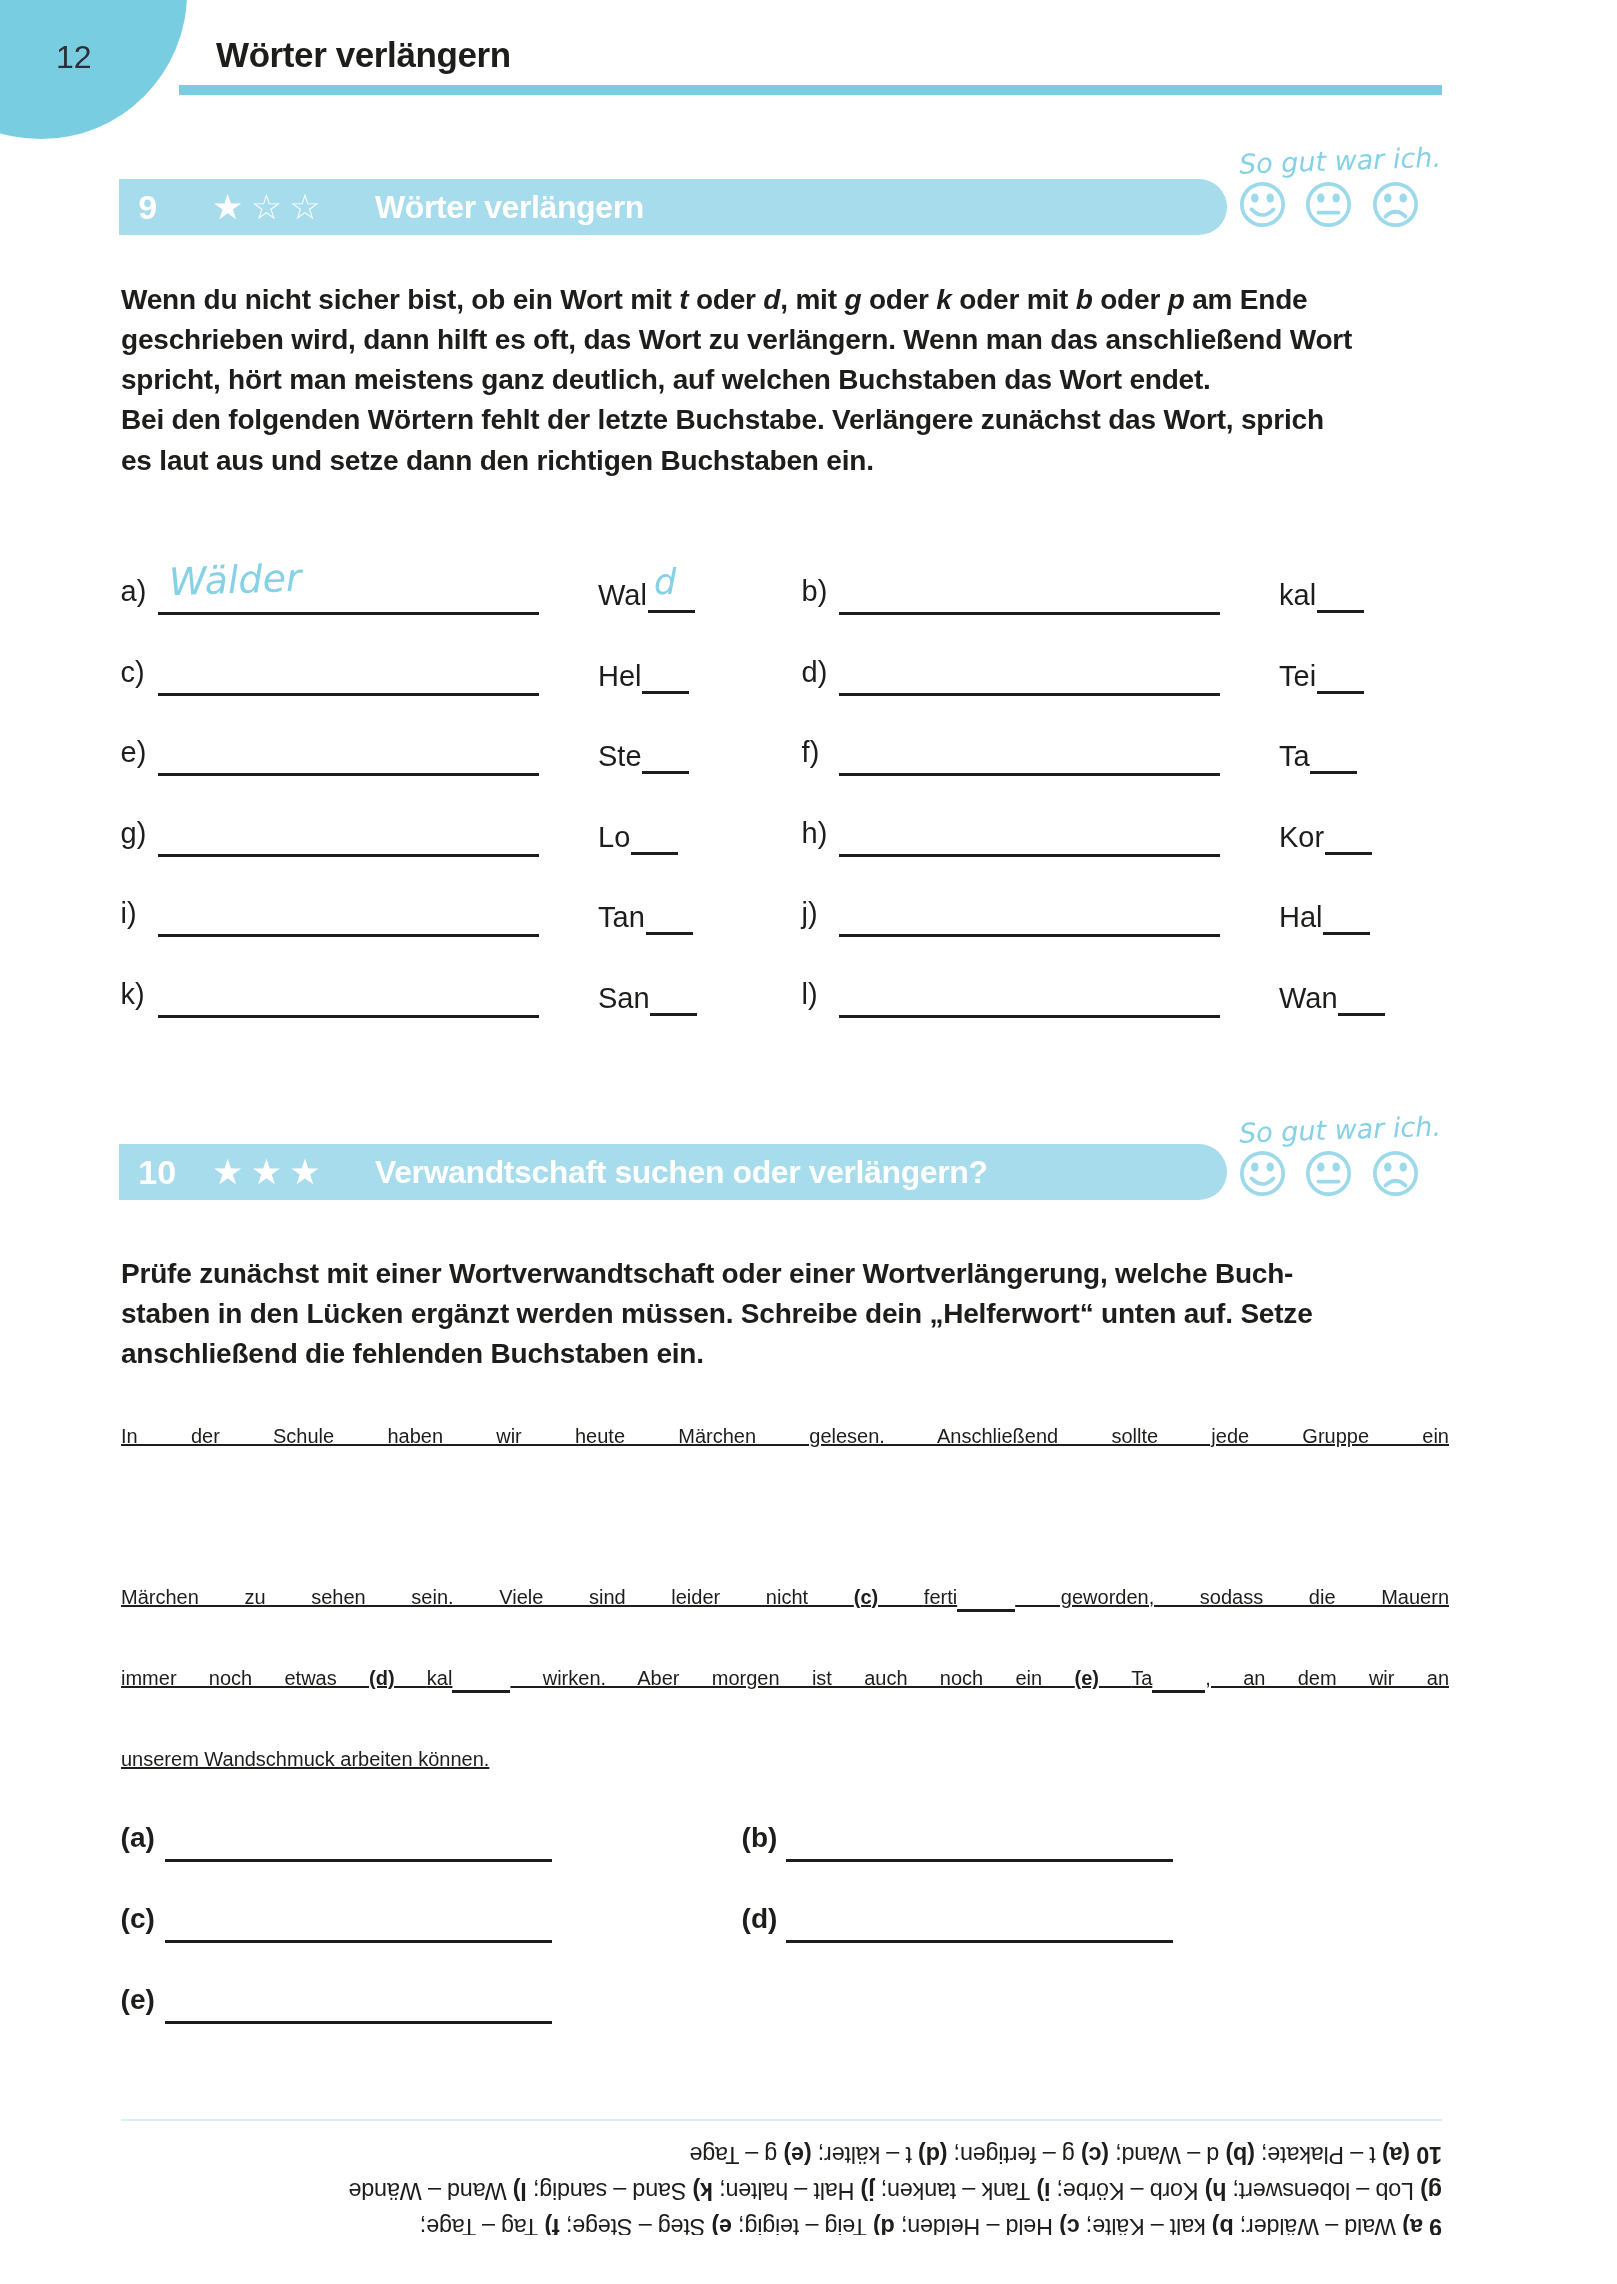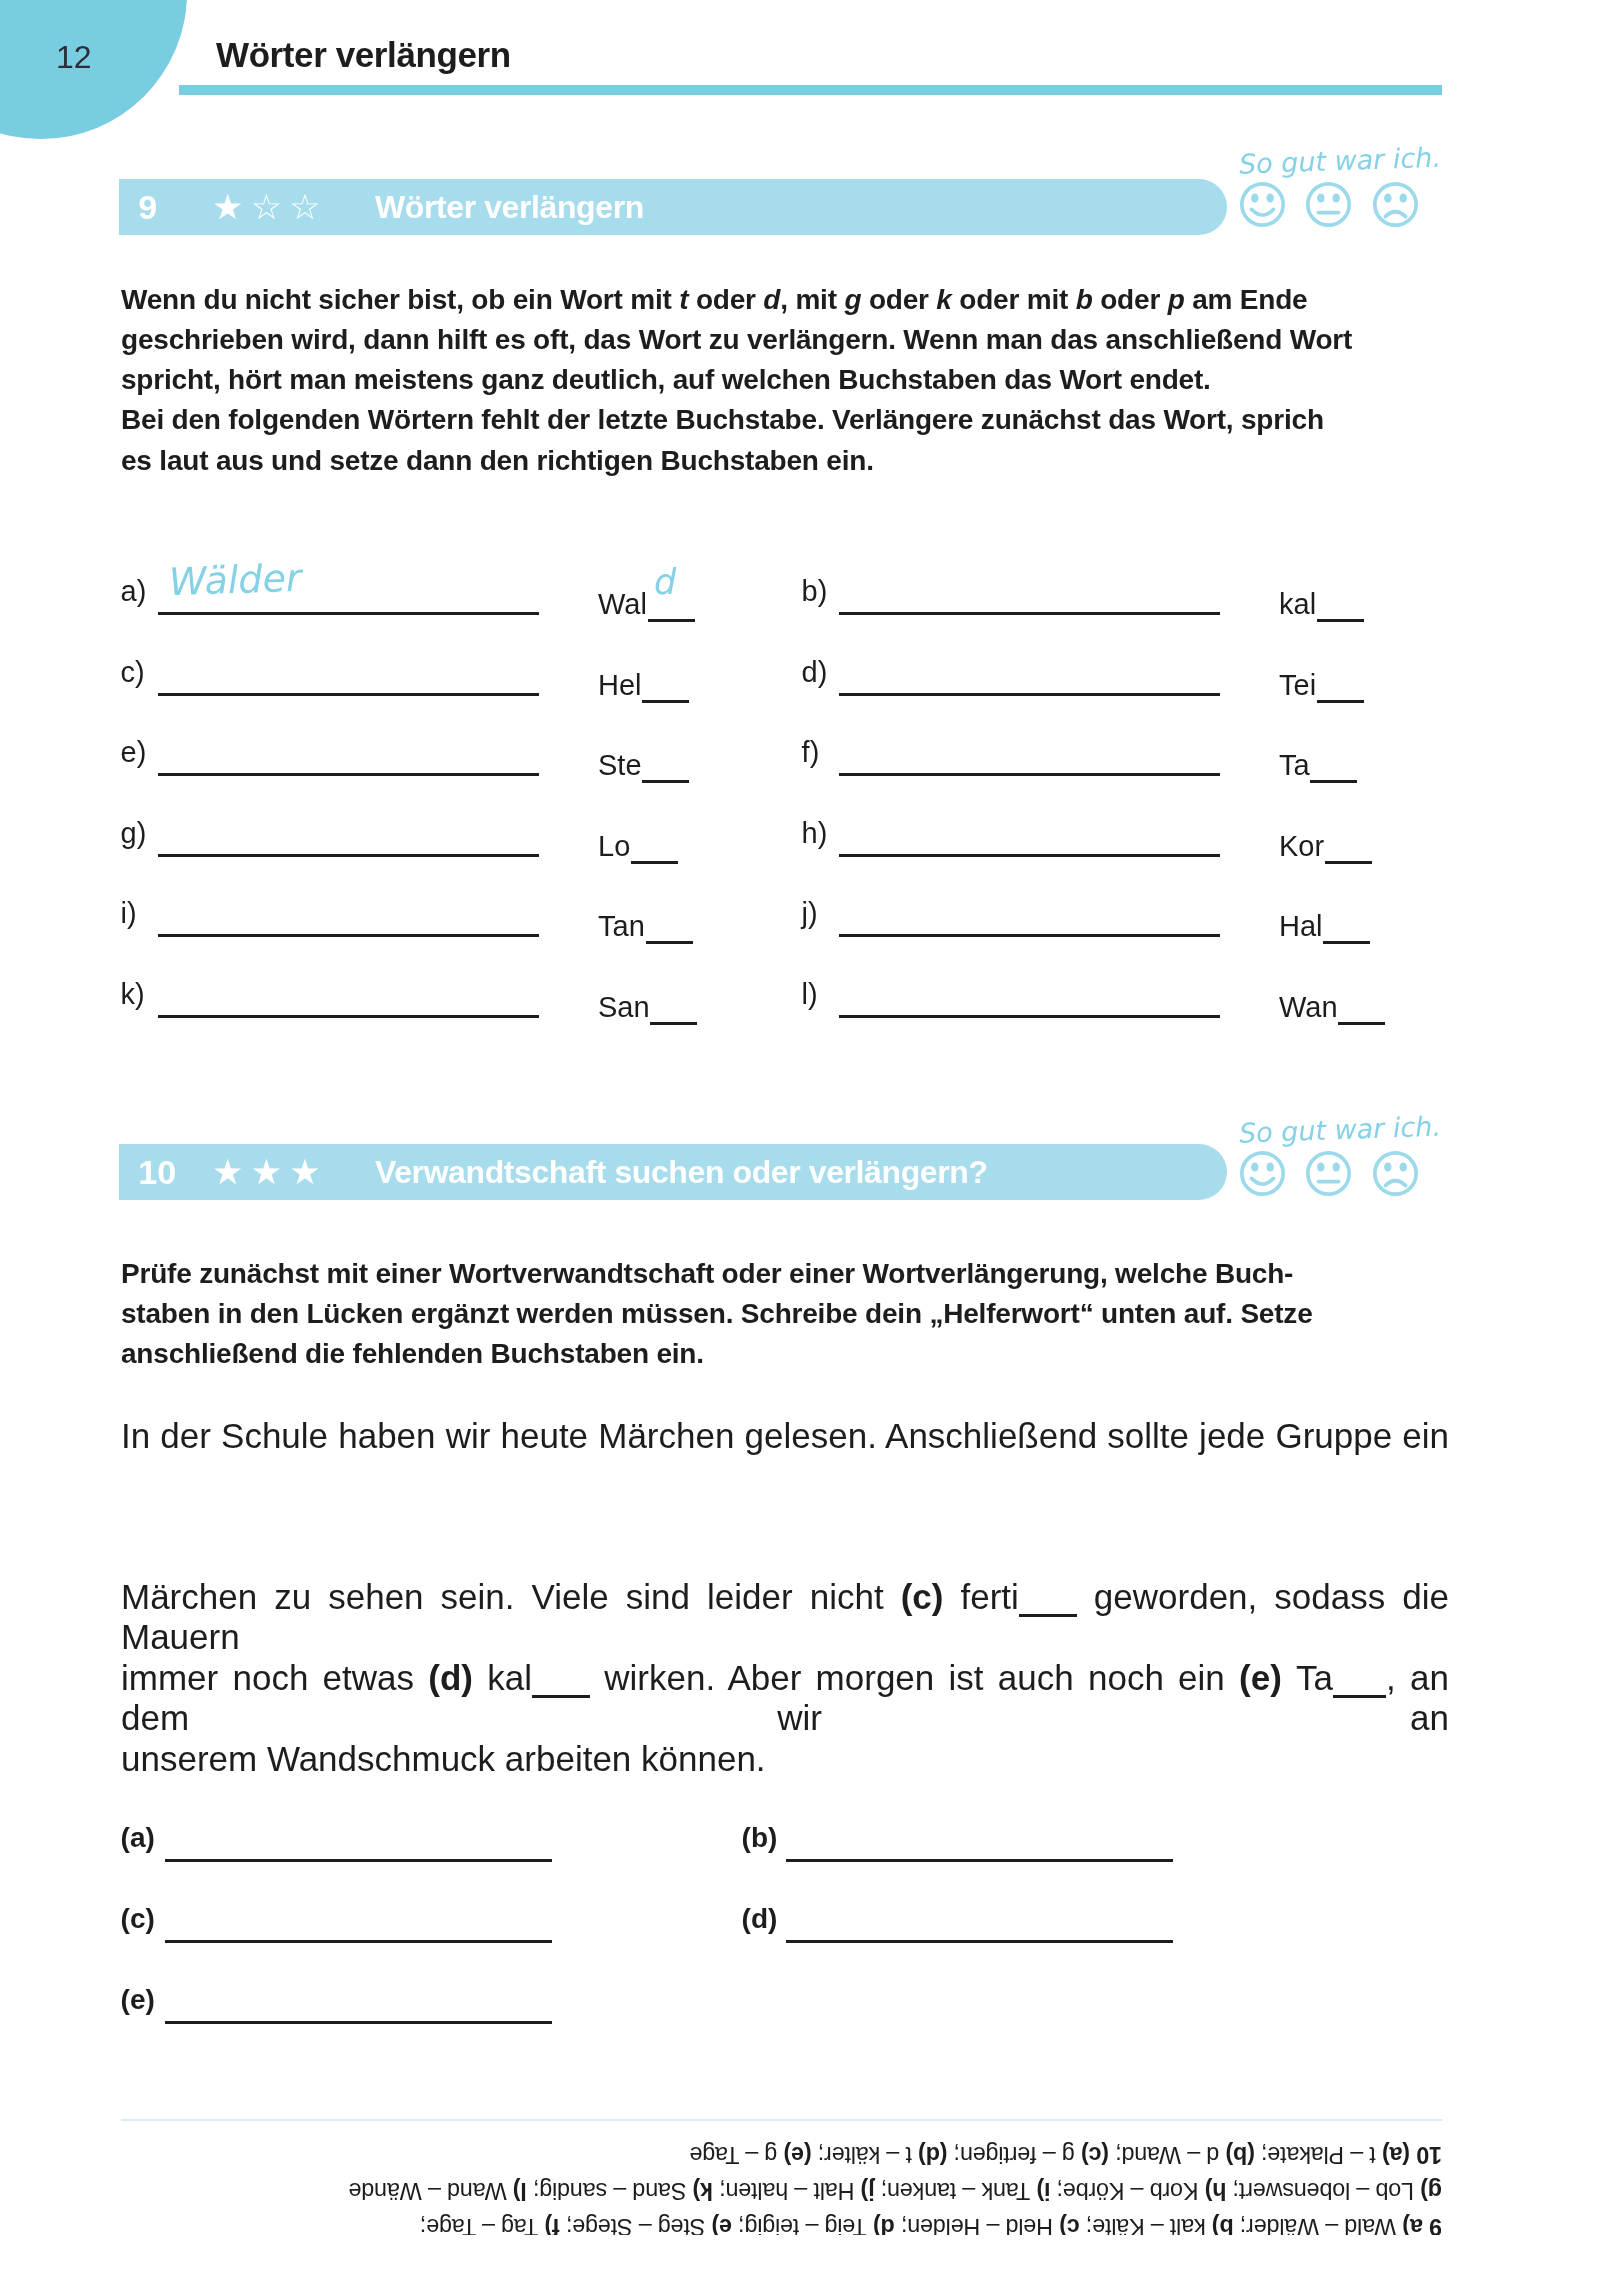--- a/index.html
+++ b/index.html
@@ -43,30 +43,30 @@
   
   .para-line{position:absolute;left:121px;width:1328px;font-size:28px;line-height:40px;
     font-weight:bold;letter-spacing:-0.2px;white-space:nowrap;}
   .it{font-style:italic;}
   .bd{font-weight:bold;}
   
   .ex9-item{position:absolute;height:58px;width:612px;}
   .ex9-item .item-label{position:absolute;left:1.6px;top:3.2px;font-size:29px;}
   .ex9-item .wline{position:absolute;left:39px;top:40px;width:381px;height:0;
     border-bottom:3.2px solid var(--ink);}
-  .ex9-item .item-stem{position:absolute;left:479px;top:16px;font-size:29px;white-space:nowrap;text-align:right;}
+  .ex9-item .item-stem{position:absolute;left:479px;top:7px;font-size:29px;white-space:nowrap;text-align:right;}
   .sblank{display:inline-block;width:47px;border-bottom:3.2px solid var(--ink);
     vertical-align:-8px;height:24px;margin-left:0.8px;}
   
   .hand-word{position:absolute;left:169px;top:558px;font-size:38px;font-style:italic;
     color:var(--hand);font-family:"DejaVu Sans",sans-serif;transform:rotate(-2deg);}
   .hand-letter{position:absolute;left:654px;top:562px;font-size:35px;font-style:italic;
     color:var(--hand);font-family:"DejaVu Sans",sans-serif;}
   
-  .cloze-line{position:absolute;left:121px;width:1328px;font-size:35px;line-height:40px;}
+  .cloze-line{position:absolute;left:121px;width:1328px;font-size:20px;line-height:40px;text-decoration:underline;}
   .cloze-line.just{text-align:justify;text-align-last:justify;}
   .cblank{display:inline-block;border-bottom:3.2px solid var(--ink);vertical-align:-8px;height:24px;}
   
   .ans-item{position:absolute;height:56px;width:564px;}
   .ans-item .item-label{position:absolute;left:1.6px;top:0;font-size:28px;font-weight:bold;}
   .ans-item .wline{position:absolute;left:46px;top:37px;width:387px;height:0;
     border-bottom:3.2px solid var(--ink);}
   
   .footer-rule{position:absolute;left:121px;top:2119px;width:1321px;height:1.6px;background:#d9eef6;}
   .answer-key{position:absolute;left:121px;top:2137px;width:1321px;

